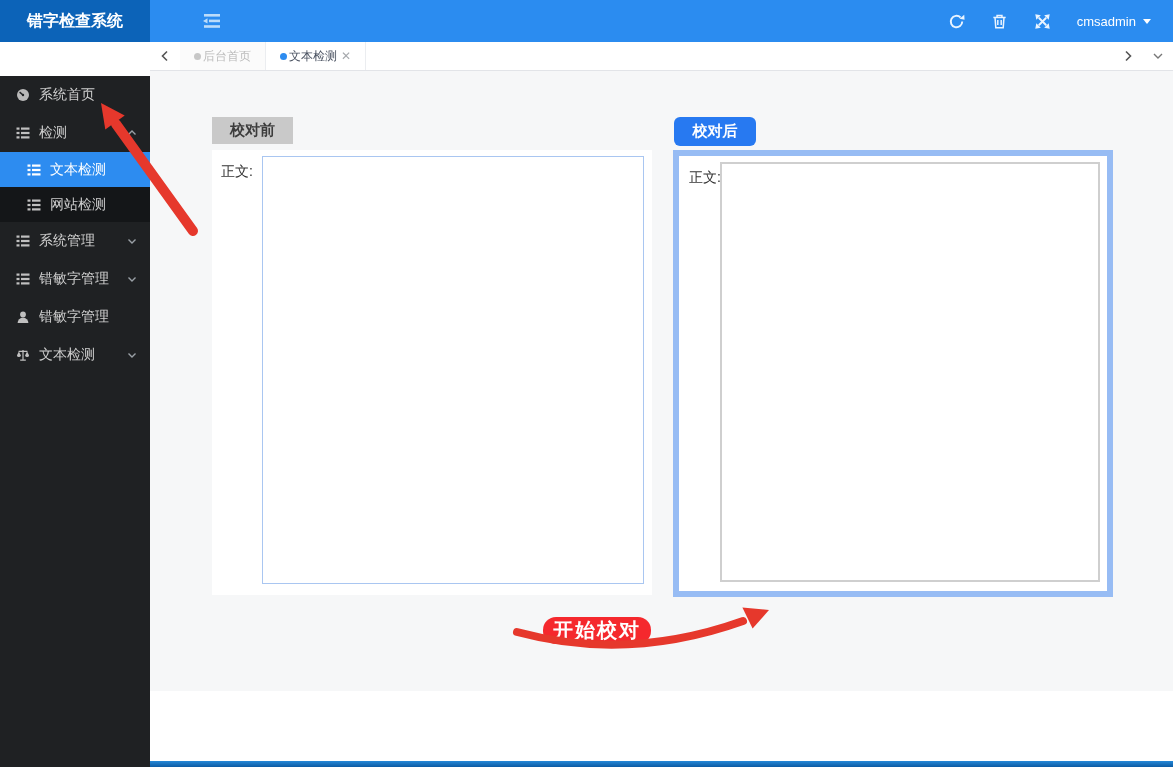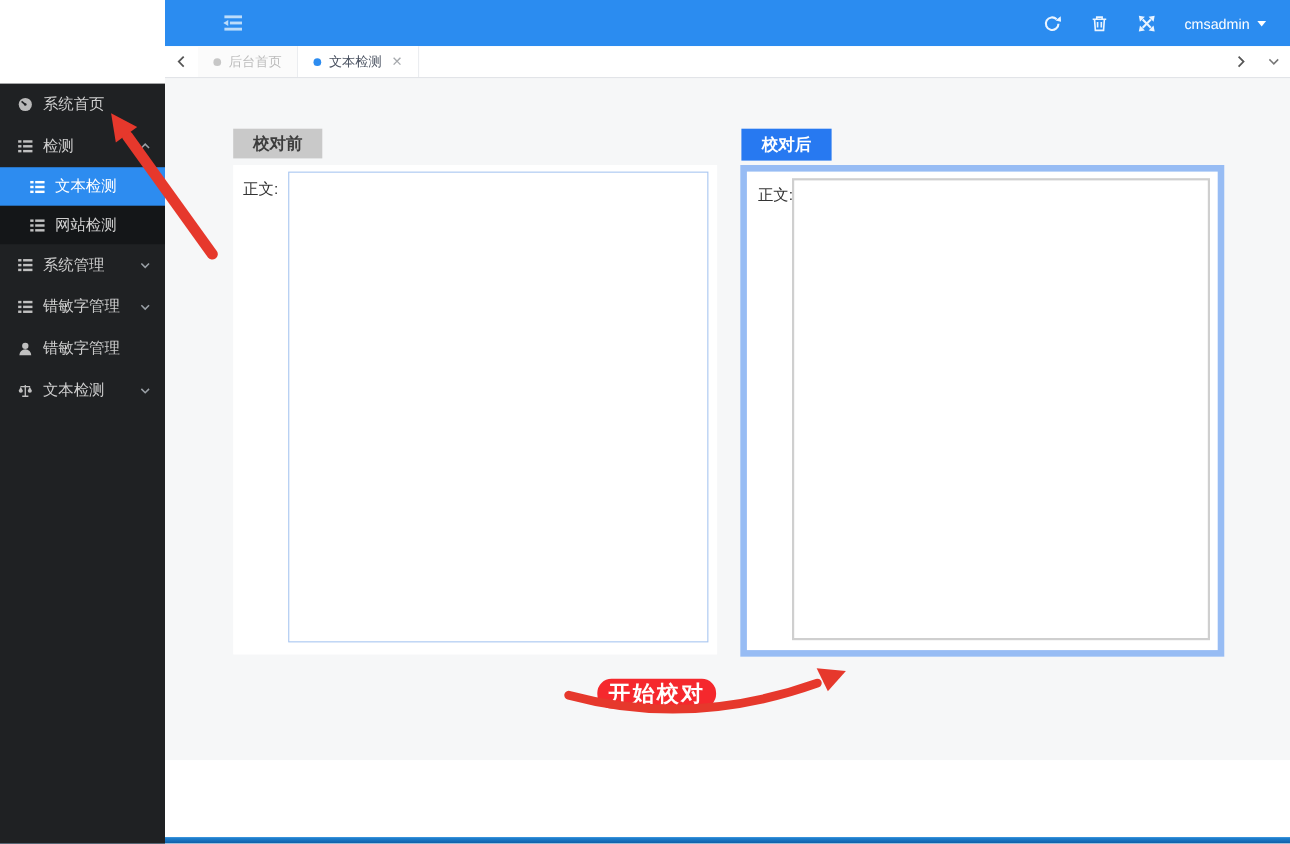--- a/index.html
+++ b/index.html
@@ -26,36 +26,36 @@
   .collapse-btn { margin-left:28px; width:20px; height:16px; cursor:pointer; }
   .topbar-right { margin-left:auto; display:flex; align-items:center; gap:26px; padding-right:22px; }
   .tb-icon { width:17px; height:17px; cursor:pointer; }
   .user-box { display:flex; align-items:center; gap:7px; color:#fff; font-size:13px; cursor:pointer; }
   .caret-down { width:0; height:0; border-left:4px solid transparent; border-right:4px solid transparent; border-top:5px solid #fff; }
 
   
   .tabbar { position:absolute; left:150px; top:42px; width:1023px; height:29px; background:#fff;
             border-bottom:1px solid #e2e4e8; display:flex; align-items:stretch; z-index:2; }
   .tab-nav { width:30px; display:flex; align-items:center; justify-content:center; cursor:pointer; }
-  .tab { display:flex; align-items:center; gap:7px; padding:0 14px; font-size:12px; border-right:1px solid #ebedf0; cursor:pointer; }
+  .tab { display:flex; align-items:center; gap:2px; padding:0 14px; font-size:12px; border-right:1px solid #ebedf0; cursor:pointer; }
   .tab:first-of-type { border-left:1px solid #ebedf0; }
   .tab.inactive { color:#bcbcbc; background:#fbfbfb; }
   .tab.active { color:#4a5261; background:#fff; }
   .dot { width:7px; height:7px; border-radius:50%; }
   .dot.gray { background:#c7c7c7; }
   .dot.blue { background:var(--accent,#2d8cf0); }
   .tab-close { color:#a6a9ad; font-size:12px; margin-left:2px; cursor:pointer; }
   .tab-right { margin-left:auto; display:flex; }
 
   
   .content { position:absolute; left:150px; top:71px; width:1023px; height:620px; background:#f6f7f8; z-index:1; }
   .hdr-before { position:absolute; left:62px; top:46px; width:81px; height:27px; background:var(--before-hdr-bg,#c9c9c9);
                 color:#3c3c3c; font-weight:bold; font-size:15px; display:flex; align-items:center; justify-content:center; cursor:pointer; }
   .hdr-after { position:absolute; left:524px; top:46px; width:82px; height:29px; background:var(--after-hdr-bg,#2779f1);
-               color:#fff; font-weight:bold; font-size:15px; display:flex; align-items:center; justify-content:center; cursor:pointer; }
+               color:#fff; font-weight:bold; font-size:15px; display:flex; align-items:center; justify-content:center; cursor:pointer;border-radius:6px; }
   .panel-before { position:absolute; left:62px; top:79px; width:440px; height:445px; background:#fff; }
   .panel-after  { position:absolute; left:523px; top:79px; width:440px; height:447px; background:#fff; border:6px solid var(--after-border,#97bcf4); }
   .field-label { position:absolute; font-size:14px; color:#333; }
   .panel-before .field-label { left:9px; top:13px; }
   .panel-after  .field-label { left:10px; top:13px; }
   .ta { position:absolute; resize:none; outline:none; font-size:14px; font-family:inherit; background:#fff; }
   .ta-before { left:50px; top:6px; width:382px; height:428px; border:1px solid var(--before-ta-border,#a9c6f1); }
   .ta-after  { left:41px; top:6px; width:380px; height:420px; border:2px solid #cfcfcf; }
   .start-btn { position:absolute; left:393px; top:546px; width:108px; height:27px; border:none; border-radius:13px;
                background:var(--button-red,#f5282d); color:#fff; font-weight:bold; font-size:20px; letter-spacing:2px;
@@ -65,20 +65,23 @@
   .bottom-strip { position:absolute; left:0; top:761px; width:1173px; height:6px;
                   background:linear-gradient(180deg,#2488d8 0%,#0c5ba3 100%); }
 
   .annotations { position:absolute; left:0; top:0; width:1173px; height:767px; z-index:10; pointer-events:none; }
 </style>
 </head>
 <body>
 
 <div class="screen">
 
+  <div class="logo">
+    <span>错字检查系统</span>
+  </div>
 
   <header class="topbar">
     <svg class="collapse-btn" viewBox="0 0 20 16">
       <g fill="#bcdcfa">
         <rect x="2" y="1" width="16" height="2.6"></rect>
         <rect x="7" y="6.6" width="11" height="2.6"></rect>
         <rect x="2" y="12.2" width="16" height="2.6"></rect>
         <polygon points="1,7.9 5.5,5.2 5.5,10.6"></polygon>
       </g>
     </svg>

